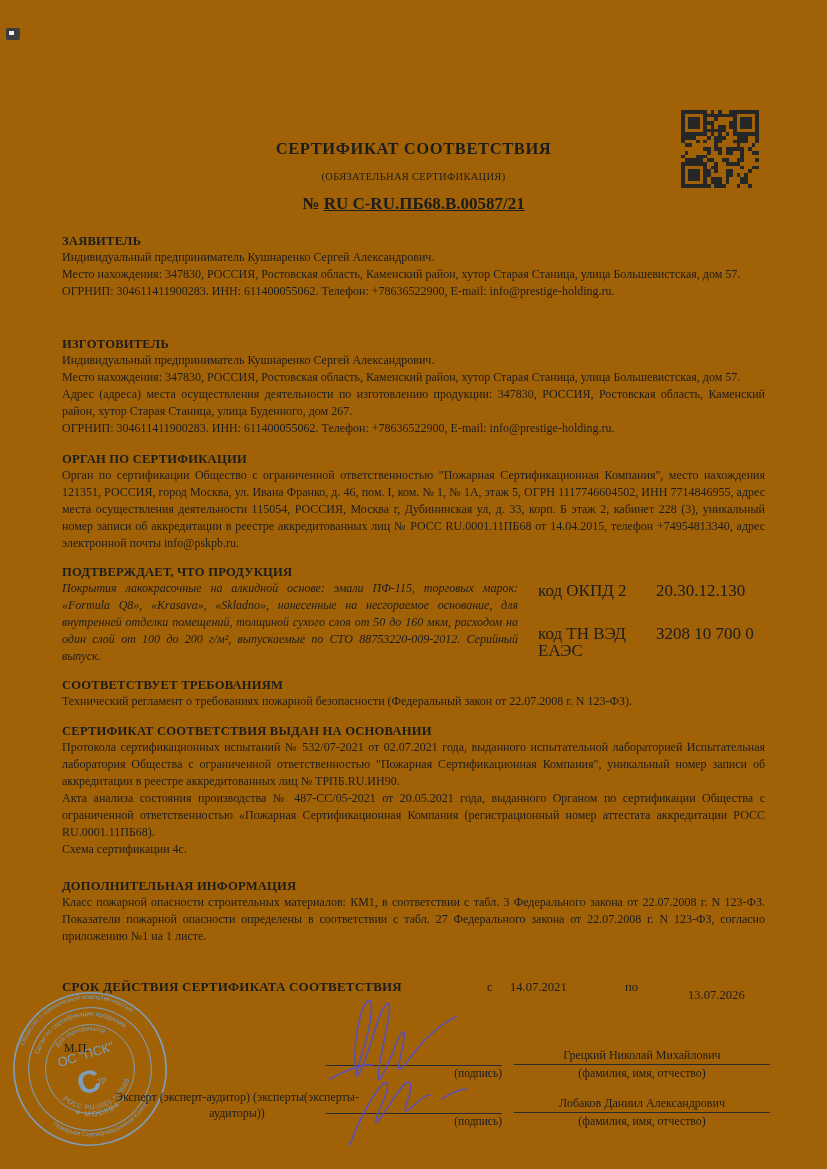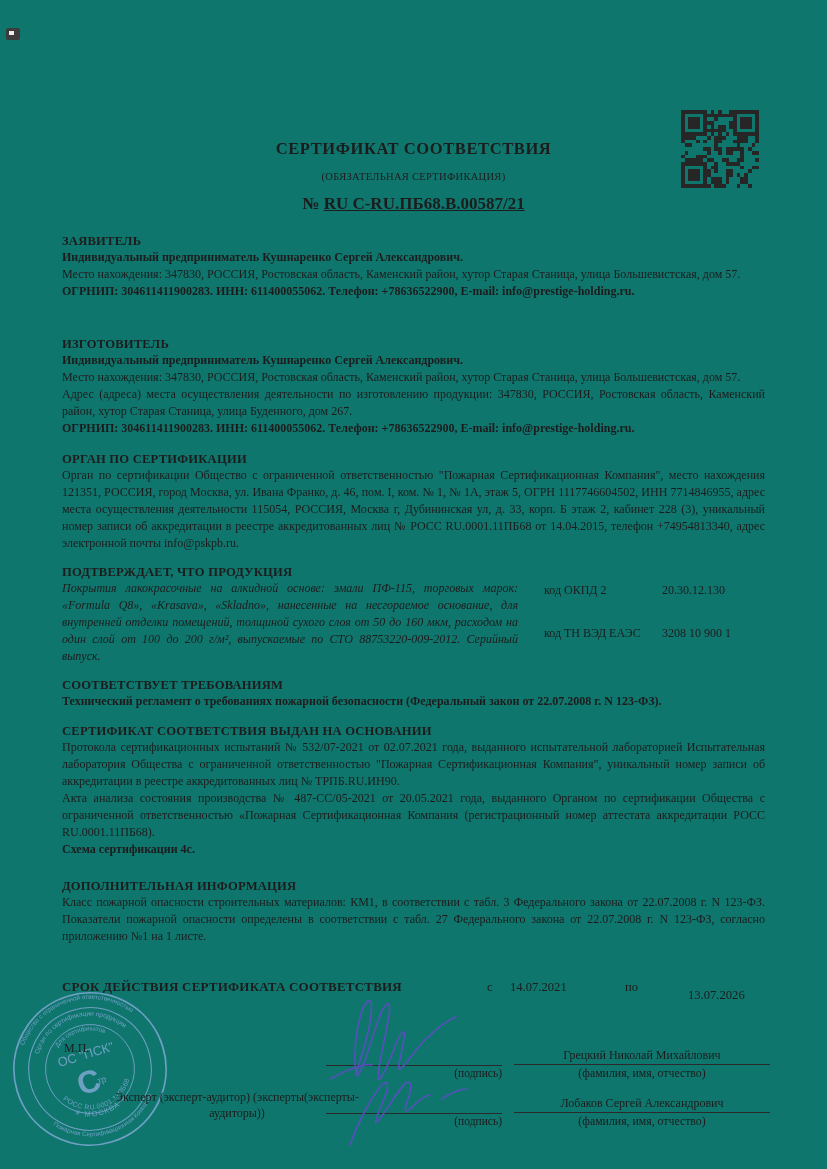--- a/index.html
+++ b/index.html
@@ -1,38 +1,38 @@
 <!DOCTYPE html>
 <html><head>
 <meta charset="utf-8">
 <style>
   html,body{margin:0;padding:0;background:#ffffff;}
   .page{
-    position:relative;width:827px;height:1169px;margin:0 auto;background:#0f766e;
+    position:relative;width:827px;height:1169px;margin:0 auto;background:#a16207;
     font-family:"Liberation Serif","DejaVu Serif",serif;color:#1c1c1c;overflow:hidden;
   }
   .col{position:absolute;left:62px;top:0;width:703px;}
   
   .doc-header{padding-top:140px;text-align:center;}
   .doc-title{font-size:16.5px;font-weight:bold;letter-spacing:.6px;line-height:18px;}
   .doc-subtitle{font-size:10.5px;margin-top:13px;letter-spacing:.3px;}
   .doc-number{font-size:17px;font-weight:bold;margin-top:12px;}
   .doc-number .num-underline{text-decoration:underline;}
   
   .sec{margin-top:12px;}
   .sec-h{font-size:12.6px;font-weight:bold;letter-spacing:.2px;line-height:16px;}
   .sec p{margin:0;font-size:12px;line-height:17px;text-align:justify;}
-  .sec p.single{text-align:left;font-weight:bold;}
+  .sec p.single{text-align:left;}
   .sec-applicant{margin-top:19px;}
   .sec-manufacturer{margin-top:36px;}
   .sec-certbody{margin-top:14px;}
   .sec-product{margin-top:12px;}
   .product-row{display:flex;align-items:flex-start;}
   .product-text{width:456px;font-style:italic;}
-  .product-codes{margin-left:26px;flex:1;font-size:12px;line-height:17px;}
+  .product-codes{margin-left:20px;flex:1;font-size:17px;line-height:17px;}
   .code-row{display:flex;margin-top:2px;}
   .code-row.second{margin-top:26px;}
   .code-label{width:104px;flex:none;}
   .code-value{margin-left:14px;white-space:nowrap;}
   .sec-req{margin-top:12px;}
   .sec-basis{margin-top:13px;}
   .sec-add{margin-top:20px;}
   
   .validity{position:relative;margin-top:34px;height:20px;font-size:12.6px;}
   .validity .v-title{position:absolute;left:0;top:0;font-weight:bold;font-size:13px;letter-spacing:.2px;}
@@ -551,21 +551,21 @@
       <div class="sec-h">ПОДТВЕРЖДАЕТ, ЧТО ПРОДУКЦИЯ</div>
       <div class="product-row">
         <p class="product-text">Покрытия лакокрасочные на алкидной основе: эмали ПФ-115, торговых марок: «Formula Q8», «Krasava», «Skladno», нанесенные на несгораемое основание, для внутренней отделки помещений, толщиной сухого слоя от 50 до 160 мкм, расходом на один слой от 100 до 200 г/м², выпускаемые по СТО 88753220-009-2012. Серийный выпуск.</p>
         <div class="product-codes">
           <div class="code-row">
             <span class="code-label">код ОКПД 2</span>
             <span class="code-value">20.30.12.130</span>
           </div>
           <div class="code-row second">
             <span class="code-label">код ТН ВЭД ЕАЭС</span>
-            <span class="code-value">3208 10 900 1</span>
+            <span class="code-value">3208 10 700 0</span>
           </div>
         </div>
       </div>
     </div>
 
     <div class="sec sec-req">
       <div class="sec-h">СООТВЕТСТВУЕТ ТРЕБОВАНИЯМ</div>
       <p class="single">Технический регламент о требованиях пожарной безопасности (Федеральный закон от 22.07.2008 г. N 123-ФЗ).</p>
     </div>
 
@@ -629,21 +629,21 @@
       <div class="sig-line sig-line-2">
         <span class="line"></span>
         <span class="caption">(подпись)</span>
       </div>
 
       <div class="name-block name-block-1">
         <span class="nm">Грецкий Николай Михайлович</span>
         <span class="caption">(фамилия, имя, отчество)</span>
       </div>
       <div class="name-block name-block-2">
-        <span class="nm">Лобаков Сергей Александрович</span>
+        <span class="nm">Лобаков Даниил Александрович</span>
         <span class="caption">(фамилия, имя, отчество)</span>
       </div>
 
       <svg class="handwriting" viewBox="0 0 236 164">
         <g fill="none" stroke="#584fbe" stroke-width="1.7" stroke-linecap="round" opacity="0.92">
           <path d="M62,86 C58,58 66,20 74,14 C80,10 78,34 70,60 C64,80 60,92 64,88 C72,78 80,40 88,24 C94,12 98,14 94,34 C90,56 84,80 84,90 C84,98 92,84 100,62 C106,46 112,38 110,52 C108,66 102,84 106,82 C112,78 120,64 130,54 C140,44 152,34 162,30"></path>
           <path d="M36,92 C50,84 70,76 78,78"></path>
           <path d="M56,158 C62,140 76,112 86,100 C94,90 96,98 90,112 C84,126 78,140 84,134 C94,122 104,102 112,96 C118,92 118,102 114,112 C110,122 110,128 118,120 C126,112 132,108 136,108"></path>
           <path d="M148,112 C156,106 166,102 172,102"></path>
         </g>

